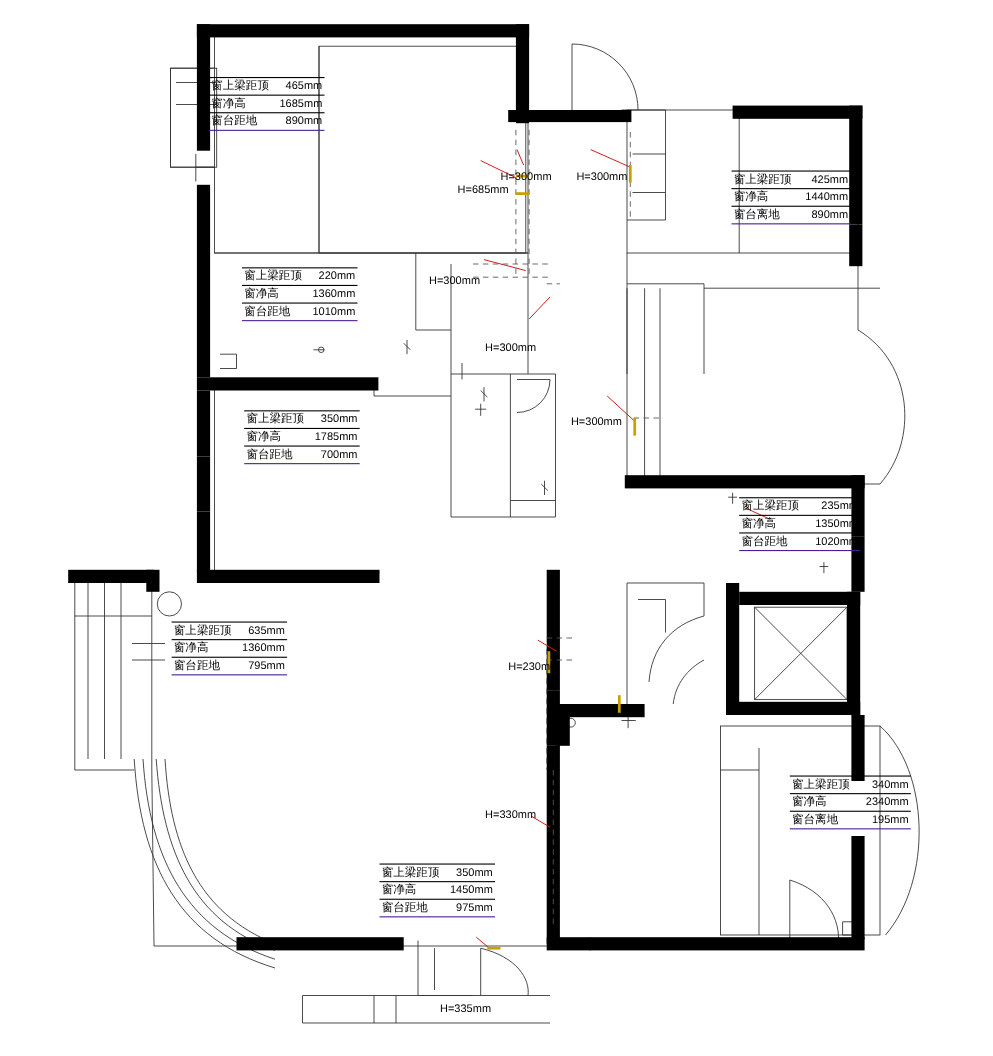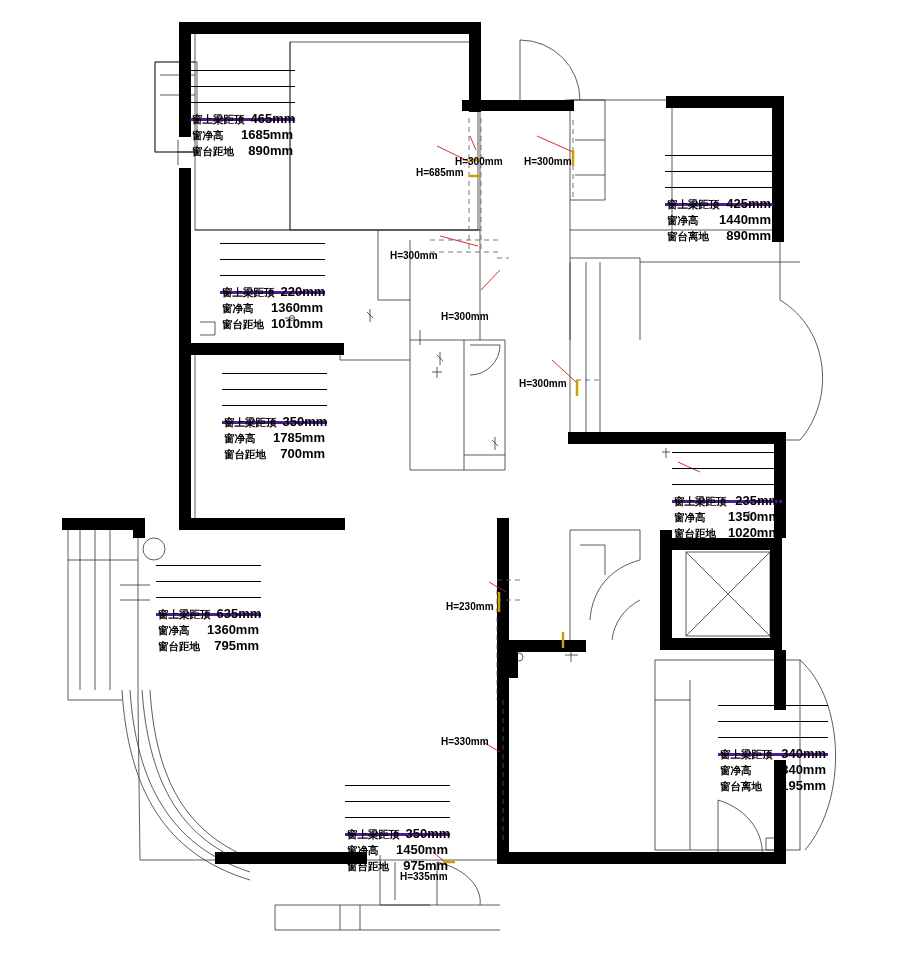--- a/index.html
+++ b/index.html
@@ -11,52 +11,50 @@
     width: 903px;
     height: 960px;
     font-family: "Liberation Sans", sans-serif;
     overflow: hidden;
   }
   #plan {
     position: relative;
     width: 903px;
     height: 676px;
     background: #ffffff;
-    font-weight: bold;
   }
   #plan svg {
     position: absolute;
     top: 0;
     left: 0;
   }
   .anno-block {
     position: absolute;
     white-space: nowrap;
   }
   .anno-block .row {
     display: flex;
     align-items: baseline;
     border-bottom: 1px solid #000;
     padding: 0 2px 0 2px;
     height: 15px;
     line-height: 15px;
   }
   .anno-block .row:last-child {
-    border-bottom: 3px solid #4c1d95;
+    border-bottom: 1px solid #4c1d95;
   }
   .anno-block .lab {
     font-size: 10.5px;
     color: #000;
   }
   .anno-block .val {
-    font-size: 13px;
+    font-size: 10px;
     color: #000;
     margin-left: auto;
     padding-left: 6px;
-    margin-top: 40px;
   }
   .h-tag {
     position: absolute;
     font-size: 10px;
     color: #000;
     white-space: nowrap;
     margin-top: 28px;
   }
 </style>
 </head>
@@ -352,17 +350,17 @@
         <span class="val">975mm</span>
       </div>
   </div>
 
   <div class="h-tag" style="left:416px; top:139px;">H=685mm</div>
   <div class="h-tag" style="left:455px; top:128px;">H=300mm</div>
   <div class="h-tag" style="left:524px; top:128px;">H=300mm</div>
   <div class="h-tag" style="left:390px; top:222px;">H=300mm</div>
   <div class="h-tag" style="left:441px; top:283px;">H=300mm</div>
   <div class="h-tag" style="left:519px; top:350px;">H=300mm</div>
-  <div class="h-tag" style="left:446px; top:573px;">H=230mm</div>
+  <div class="h-tag" style="left:462px; top:573px;">H=230mm</div>
   <div class="h-tag" style="left:441px; top:708px;">H=330mm</div>
-  <div class="h-tag" style="left:400px; top:843px;">H=335mm</div>
+  <div class="h-tag" style="left:400px; top:884px;">H=335mm</div>
 
 </div>
 
 </body></html>

